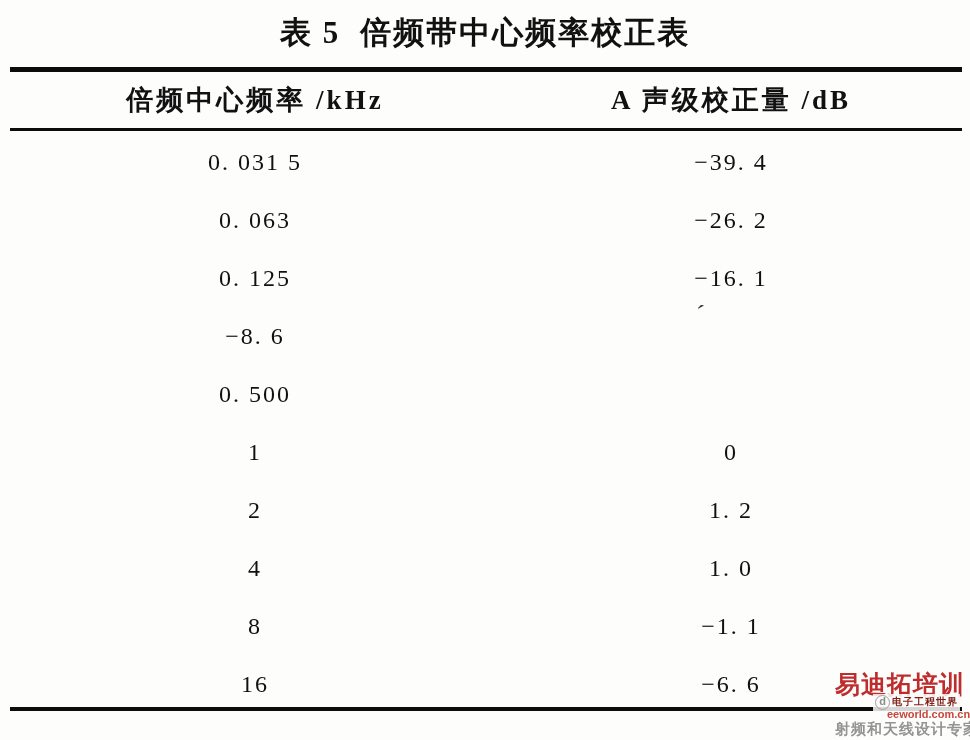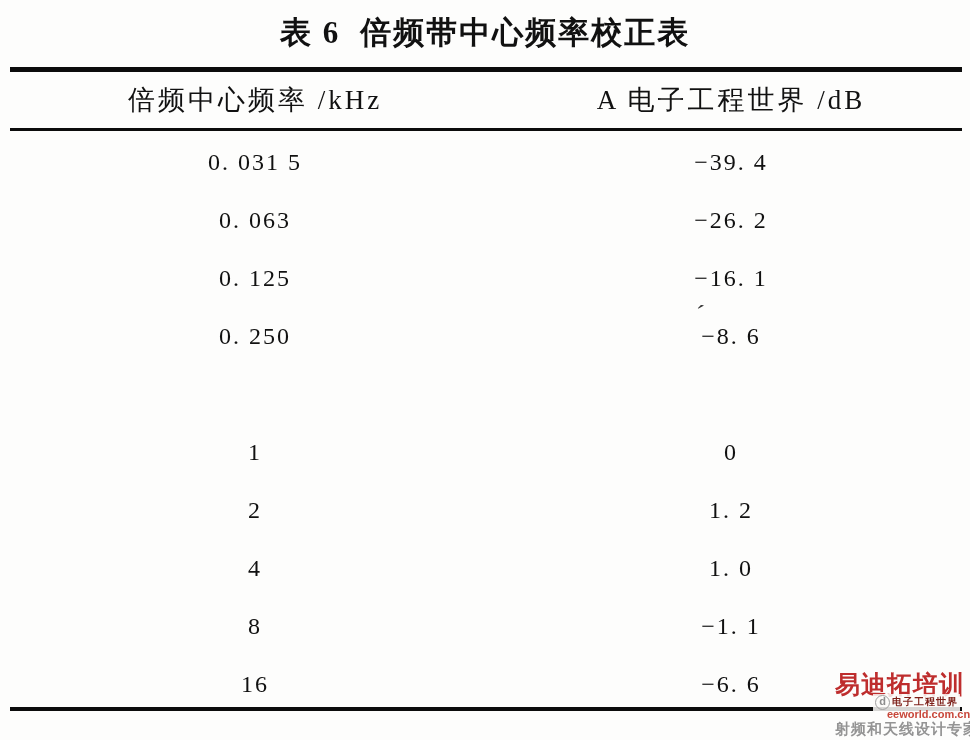--- a/index.html
+++ b/index.html
@@ -25,21 +25,21 @@
   .rule-mid{top:128px;height:3px;}
   .rule-bottom{top:707px;height:4px;}
 
   
   .thead{
     position:absolute;top:72px;left:10px;width:952px;height:56px;
     display:grid;grid-template-columns:490px 462px;
   }
   .th{
     display:flex;align-items:center;justify-content:center;
-    font-size:27px;font-weight:400;letter-spacing:3px;white-space:nowrap;
+    font-size:27px;font-weight:700;letter-spacing:3px;white-space:nowrap;
   }
 
   
   .tbody{
     position:absolute;top:133px;left:10px;width:952px;height:580px;
     display:flex;flex-direction:column;
   }
   .tr{flex:1;display:grid;grid-template-columns:490px 462px;}
   .td{
     display:flex;align-items:center;justify-content:center;
@@ -90,50 +90,50 @@
     font-size:15px;font-weight:700;letter-spacing:1px;color:#8f8f8f;
     white-space:nowrap;opacity:.95;
   }
 </style>
 </head>
 <body>
 
 <div class="page">
 
   <div class="title">
-    <span class="t-label">表 6</span><span>倍频带中心频率校正表</span>
+    <span class="t-label">表 5</span><span>倍频带中心频率校正表</span>
   </div>
 
   <div class="rule rule-top"></div>
 
   <div class="thead">
     <div class="th">倍频中心频率 /kHz</div>
-    <div class="th">A 电子工程世界 /dB</div>
+    <div class="th">A 声级校正量 /dB</div>
   </div>
 
   <div class="rule rule-mid"></div>
 
   <div class="tbody">
     <div class="tr">
       <div class="td">0. 031 5</div>
       <div class="td td-corr">−39. 4</div>
     </div>
     <div class="tr">
       <div class="td">0. 063</div>
       <div class="td td-corr">−26. 2</div>
     </div>
     <div class="tr">
       <div class="td">0. 125</div>
       <div class="td td-corr">−16. 1</div>
     </div>
     <div class="tr">
-      <div class="td">0. 250</div>
       <div class="td td-corr">−8. 6</div>
     </div>
     <div class="tr">
+      <div class="td">0. 500</div>
     </div>
     <div class="tr">
       <div class="td">1</div>
       <div class="td td-corr">0</div>
     </div>
     <div class="tr">
       <div class="td">2</div>
       <div class="td td-corr">1. 2</div>
     </div>
     <div class="tr">

